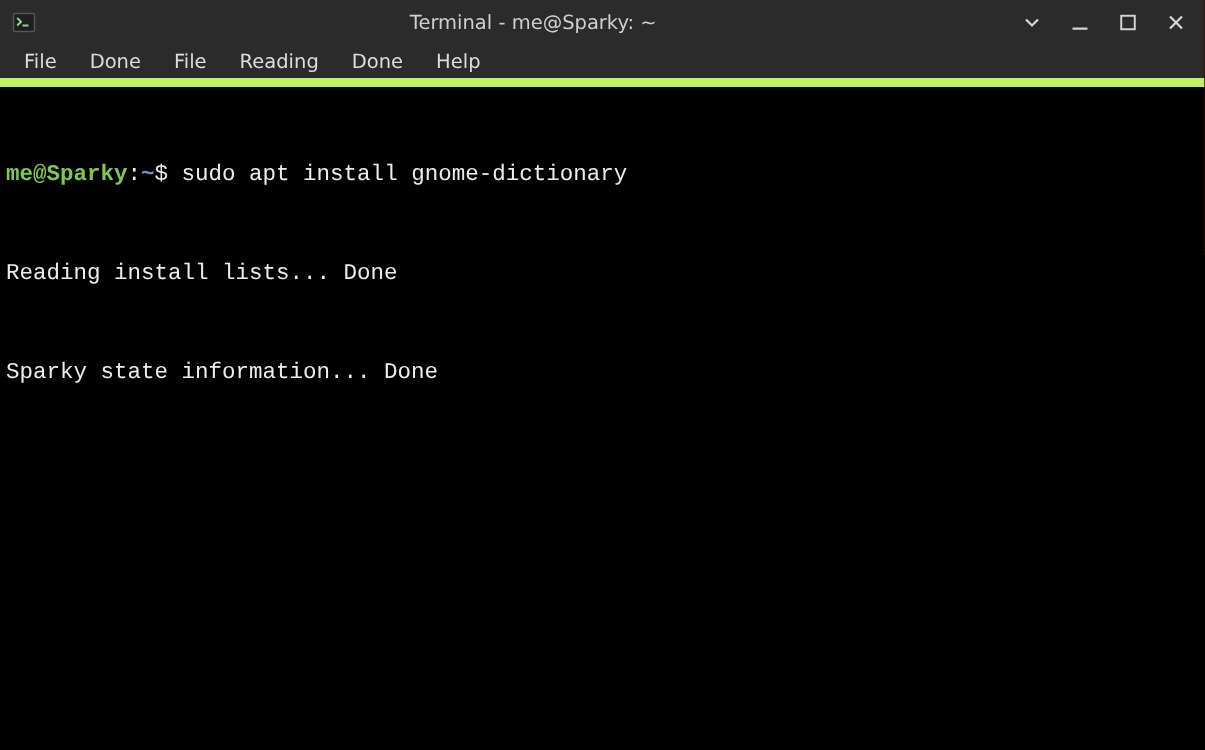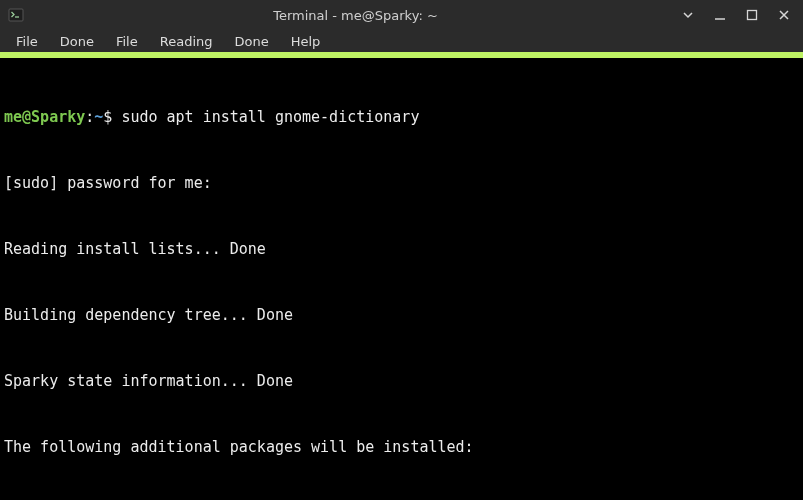--- a/index.html
+++ b/index.html
@@ -79,20 +79,21 @@
   
   .term {
     flex: 1;
     background: #000;
     color: #ececec;
     font-size: 15px;
     line-height: 22px;
     padding: 4px 4px 4px 4px;
     white-space: pre;
     overflow: hidden;
+    font-family: Liberation Mono, monospace;
   }
   .line {
     white-space: pre-wrap;
     word-break: break-all;
   }
   .prompt-user { color: #7ec850; font-weight: bold; } 
   .prompt-colon { color: #ececec; }
   .prompt-path { color: #5a9dd6; font-weight: bold; } 
   .prompt-dollar { color: #ececec; }
 </style>
@@ -138,25 +139,22 @@
     <div class="menu-item">File</div>
     <div class="menu-item">Done</div>
     <div class="menu-item">File</div>
     <div class="menu-item">Reading</div>
     <div class="menu-item">Done</div>
     <div class="menu-item">Help</div>
   </div>
 
   <div class="term">
     <div class="line"><span class="prompt-user">me@Sparky</span><span class="prompt-colon">:</span><span class="prompt-path">~</span><span class="prompt-dollar">$ </span><span>sudo apt install gnome-dictionary</span></div>
-    <div class="line">[sudo] password for me:</div>
     <div class="line">Reading install lists... Done</div>
-    <div class="line">Building dependency tree... Done</div>
     <div class="line">Sparky state information... Done</div>
-    <div class="line">The following additional packages will be installed:</div>
     
     
     
     
     
     
     
     
     
     

